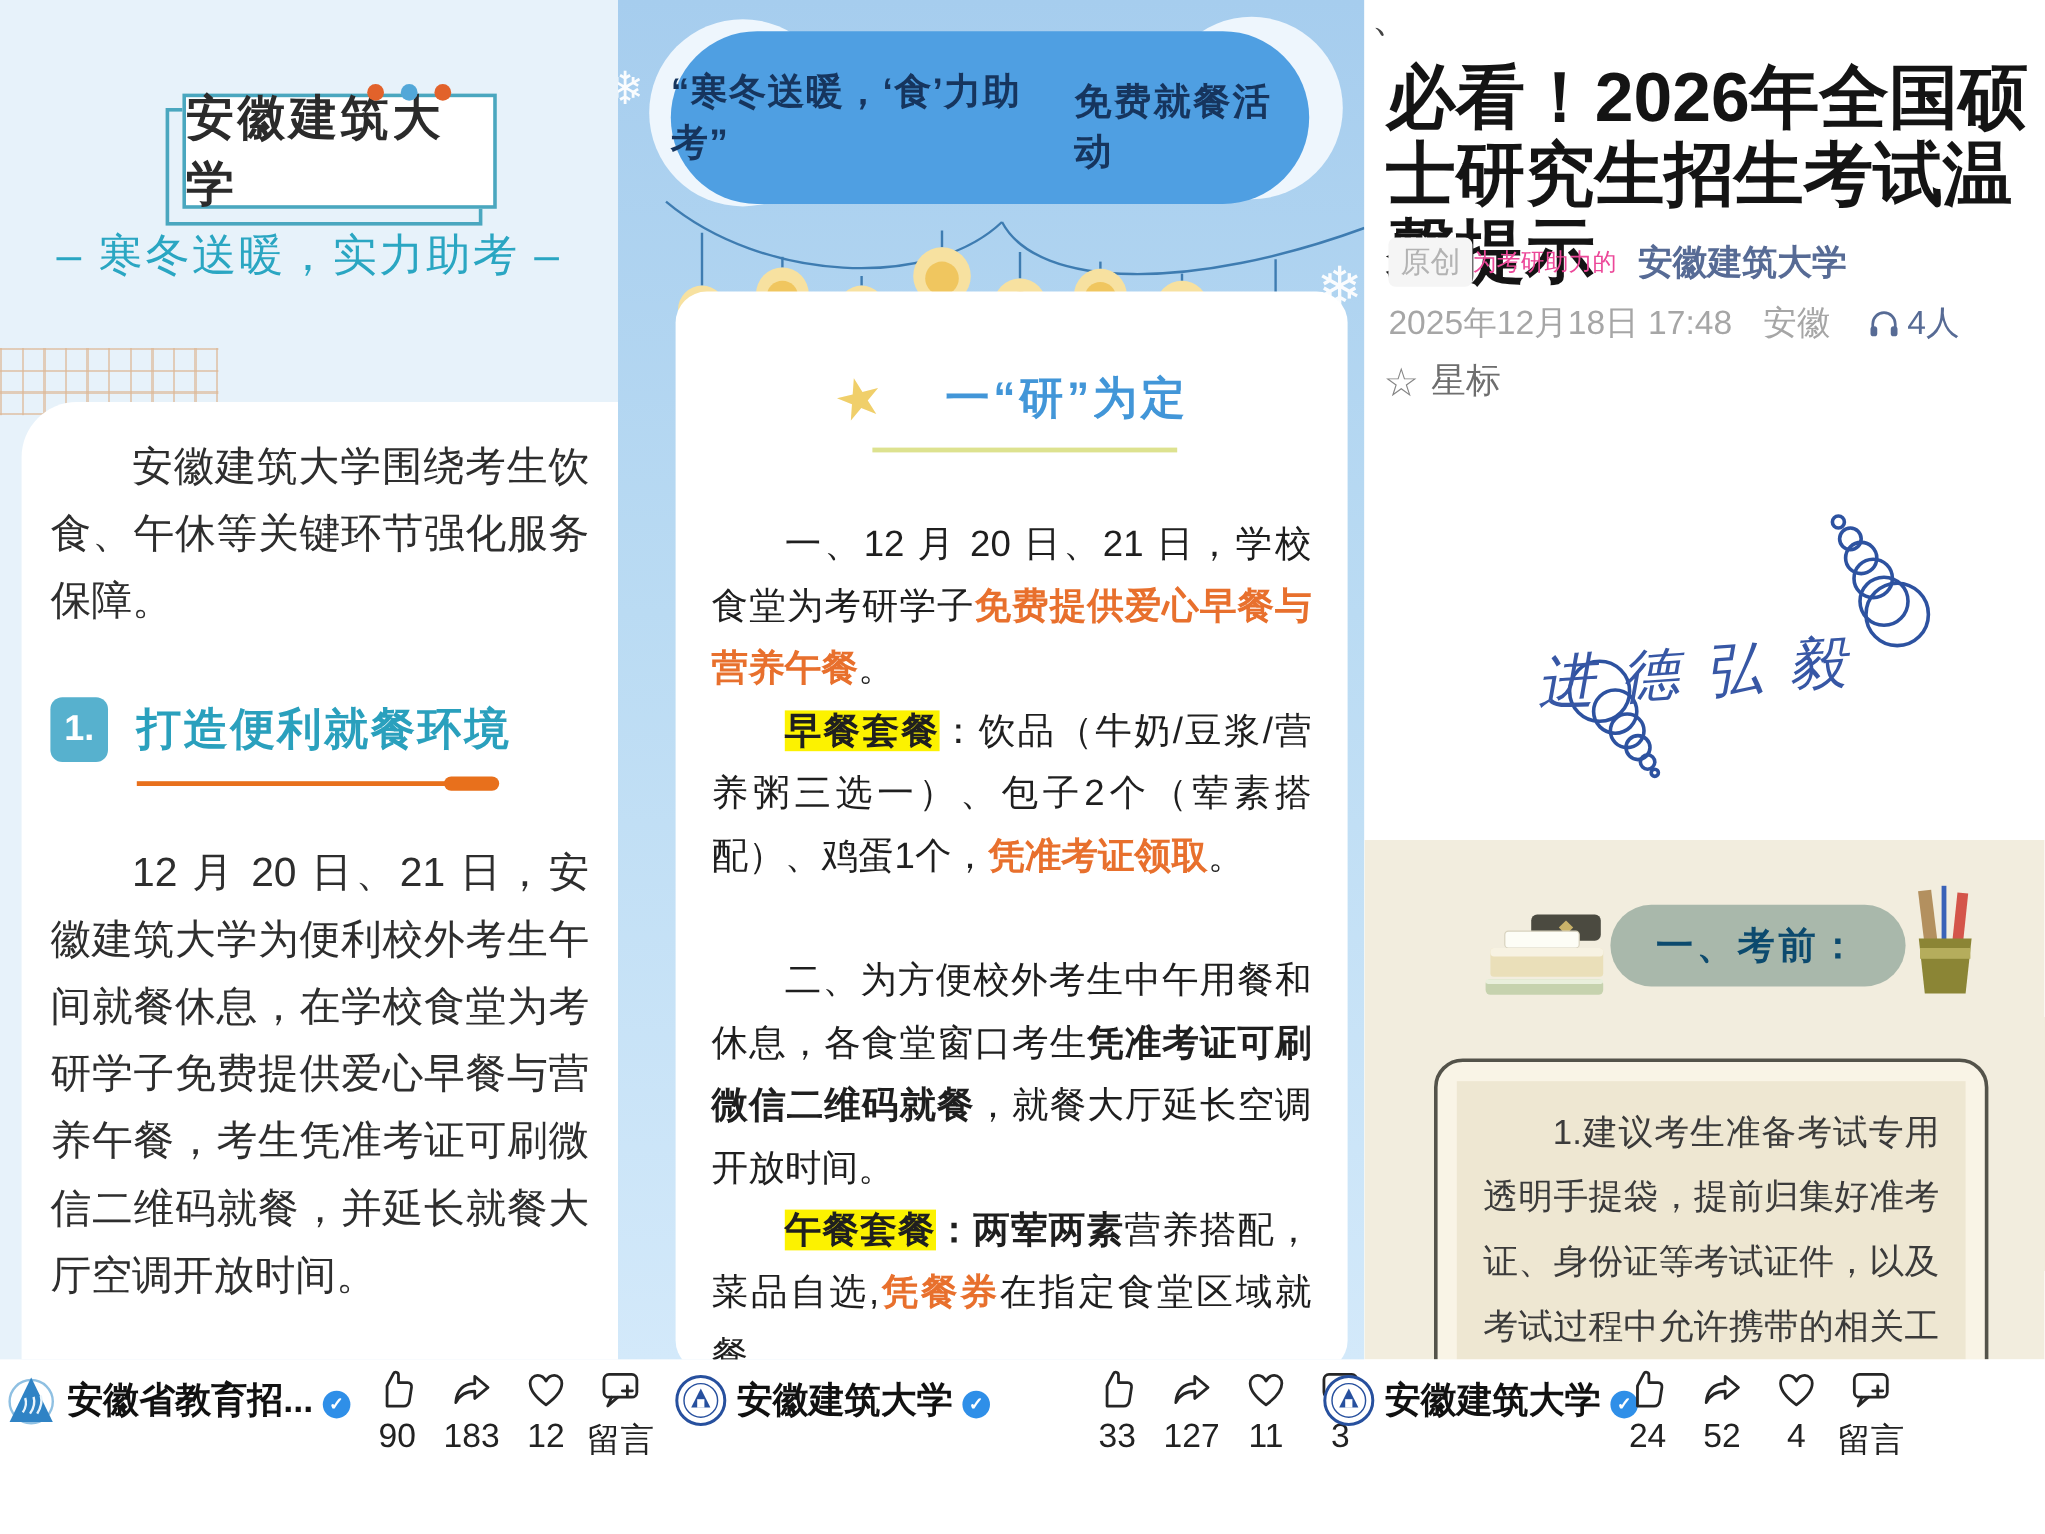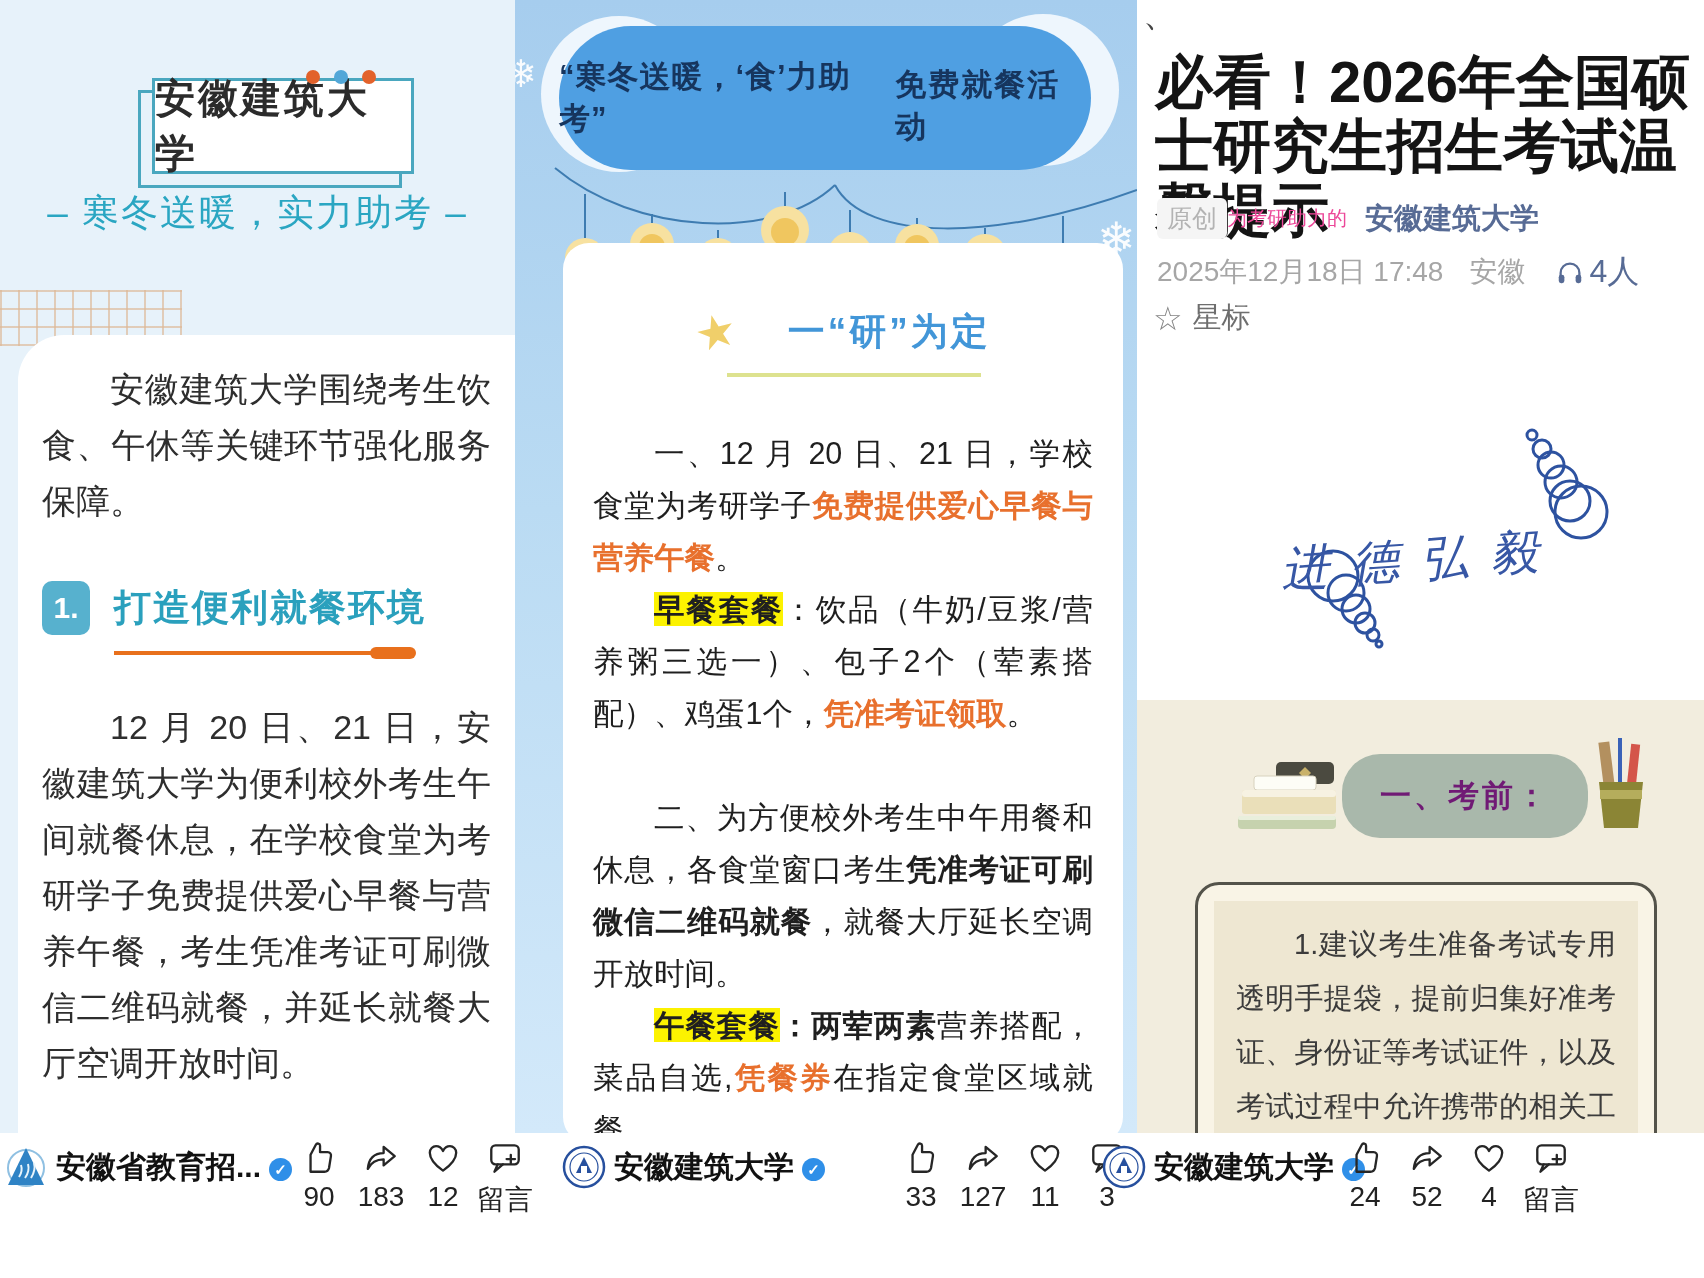--- a/index.html
+++ b/index.html
@@ -63,48 +63,48 @@
   .panel-right{position:absolute;left:1137px;top:0;width:567px;height:1133px;background:#fff;overflow:hidden;}
   .stray{position:absolute;left:6px;top:-8px;font-size:34px;color:#444;}
   .r-title{position:absolute;left:18px;top:50px;width:545px;font-size:58px;line-height:64px;font-weight:bold;color:#141414;}
   .r-meta{position:absolute;left:20px;top:198px;display:flex;align-items:center;}
   .badge-orig{background:#f5f5f5;border-radius:6px;color:#b3b3b3;font-size:25px;padding:4px 10px;}
   .r-author{color:#ec4899;font-size:20px;margin-left:0;}
   .r-account{color:#576b95;font-size:29px;font-weight:bold;margin-left:18px;}
   .r-dateline{position:absolute;left:20px;top:250px;display:flex;align-items:center;color:#a6a6a6;font-size:28px;}
   .r-region{margin-left:26px;}
   .r-listen{display:flex;align-items:center;color:#576b95;margin-left:30px;}
-  .r-listen-count{font-size:32px;margin-left:4px;color:#576b95;}
+  .r-listen-count{font-size:28px;margin-left:4px;color:#576b95;}
   .r-starline{position:absolute;left:16px;top:298px;display:flex;align-items:center;color:#6e6e6e;font-size:29px;}
   .r-star-glyph{font-size:33px;color:#858585;margin-right:10px;}
   .callig{position:absolute;left:0;top:360px;width:567px;height:320px;}
   .callig-text{position:absolute;left:0;top:168px;width:100%;text-align:center;
                font-family:"DejaVu Serif",serif;font-style:italic;font-size:48px;color:#3757a5;
                letter-spacing:22px;transform:rotate(-4deg);}
   .beige{position:absolute;left:0;top:700px;width:567px;height:433px;background:#f2edde;overflow:hidden;}
-  .pill-badge{position:absolute;left:205px;top:54px;width:246px;height:84px;background:#a9b8ab;border-radius:38px;
-              display:flex;align-items:center;justify-content:center;color:#701a75;font-size:31px;font-weight:bold;letter-spacing:3px;}
+  .pill-badge{position:absolute;left:205px;top:54px;width:246px;height:68px;background:#a9b8ab;border-radius:38px;
+              display:flex;align-items:center;justify-content:center;color:#0c4a6e;font-size:31px;font-weight:bold;letter-spacing:3px;}
   .books-icon{position:absolute;left:95px;top:56px;}
   .cup-icon{position:absolute;left:452px;top:38px;}
   .tips-box{position:absolute;left:58px;top:182px;width:462px;height:320px;border:3px solid #54534a;border-radius:24px;
             background:#f9f4e6;padding:16px;box-sizing:border-box;}
   .tips-inner{background:#eee7d2;width:100%;height:100%;box-sizing:border-box;padding:16px 22px;}
   .tips-p{font-size:29px;line-height:54px;color:#3b3b3b;text-align:justify;text-indent:2em;margin:0;}
 
   
   .bbar{position:absolute;left:0;top:1133px;width:1704px;height:145px;background:#ffffff;}
   .acct{position:absolute;top:0;height:145px;}
   .acct-1{left:0;width:558px;}
   .acct-2{left:558px;width:540px;}
   .acct-3{left:1098px;width:606px;}
   .avatar{position:absolute;left:4px;top:12px;width:44px;height:44px;}
   .acct-name{position:absolute;left:56px;top:14px;font-size:30px;font-weight:bold;color:#111;white-space:nowrap;}
   .vbadge{display:inline-block;width:23px;height:23px;border-radius:50%;background:#2f8fe8;color:#fff;font-size:15px;
           font-weight:bold;text-align:center;line-height:23px;margin-left:8px;vertical-align:2px;}
-  .stats{position:absolute;top:6px;display:flex;justify-content:center;}
+  .stats{position:absolute;top:6px;display:flex;justify-content:flex-end;}
   .stats-1{left:276px;width:272px;}
   .stats-2{left:322px;width:268px;}
   .stats-3{left:228px;width:264px;}
   .stat{width:62px;display:flex;flex-direction:column;align-items:center;cursor:pointer;}
   .stat svg{display:block;}
   .stat-val{font-size:28px;color:#222;margin-top:4px;text-align:center;white-space:nowrap;}
   .ic{stroke:#262626;stroke-width:2.2;fill:none;stroke-linejoin:round;stroke-linecap:round;}
 </style>
 </head>
 <body>

